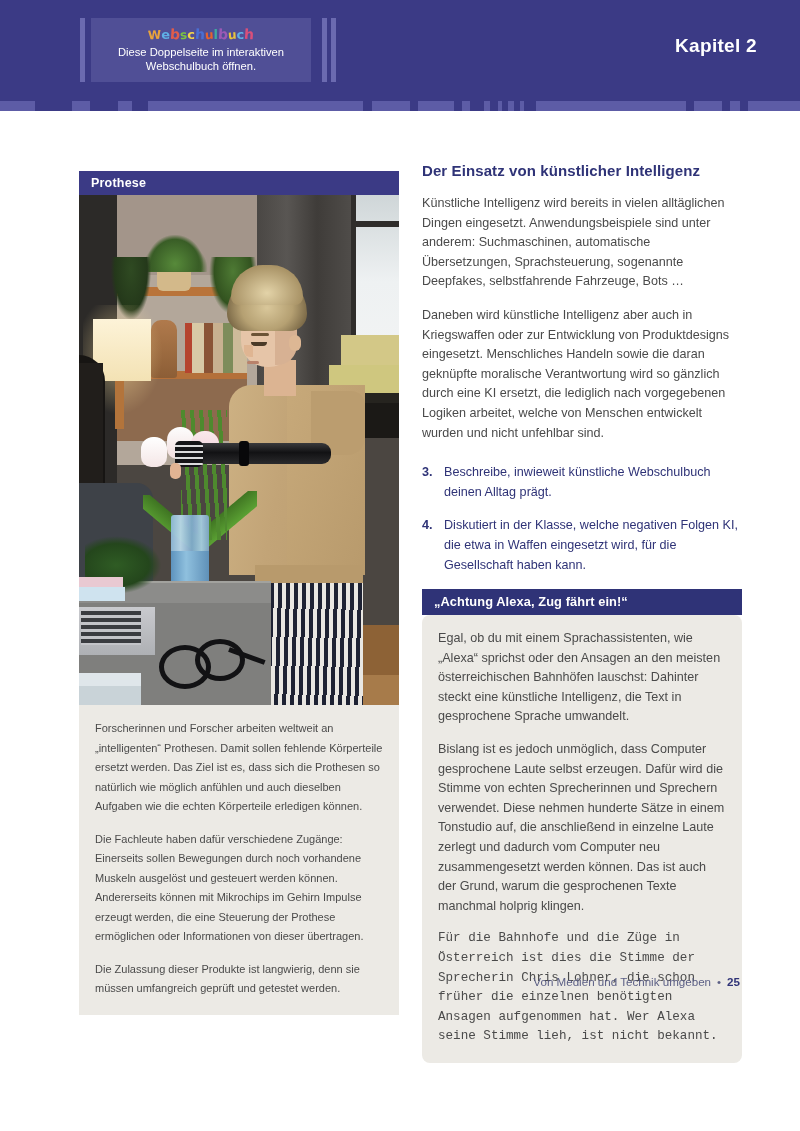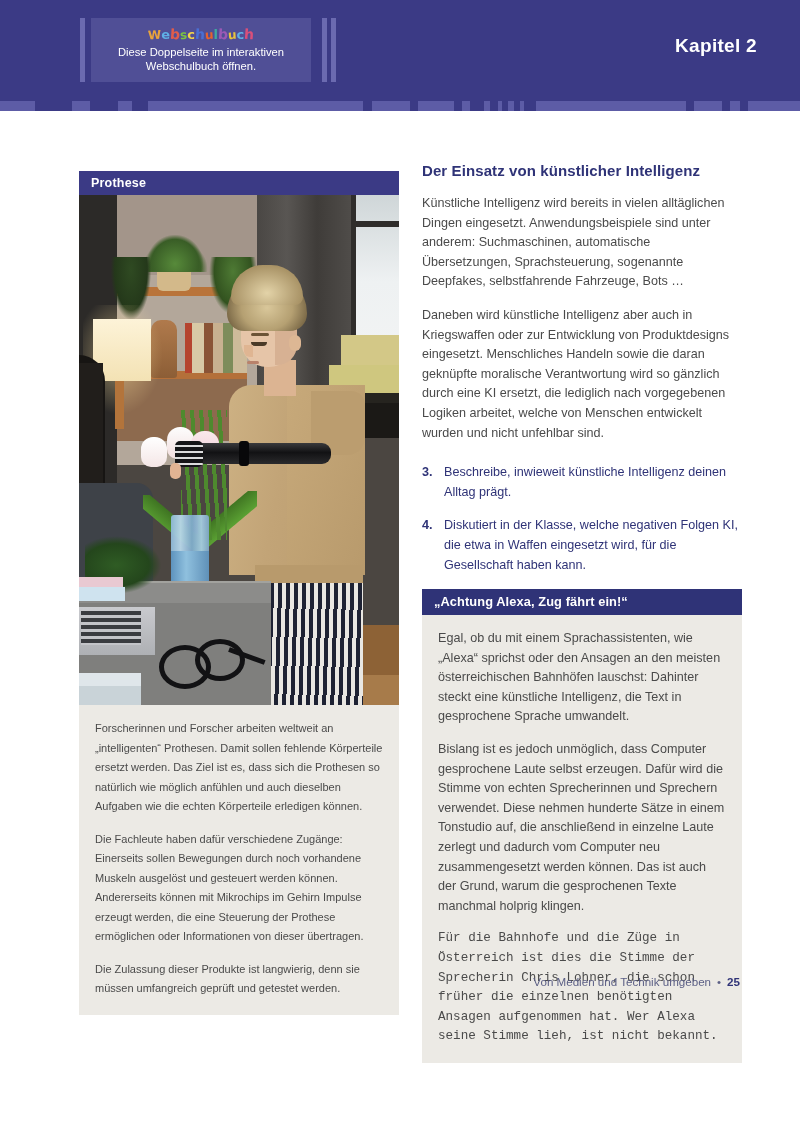--- a/index.html
+++ b/index.html
@@ -239,21 +239,21 @@
   .infobox{
     margin-top:14px;width:320px;
   }
   .infobox-head{
     background:#2f3377;color:#ffffff;
     font-size:12.8px;font-weight:bold;
     padding:5px 12px 6px 12px;box-sizing:border-box;
     letter-spacing:0.1px;
   }
   .infobox-body{
-    background:#eceae5;padding:14px 16px 16px 16px;box-sizing:border-box;
+    background:#eceae5;padding:14px 16px 16px 16px;box-sizing:border-box;border-radius:8px;
   }
   .infobox-body p{
     margin:0 0 13px 0;color:#4a4a4a;font-size:12.6px;line-height:19.6px;
   }
   .infobox-body p:last-child{margin-bottom:0;font-family:Liberation Mono, monospace;}
 
   
   .footer{
     position:absolute;right:60px;bottom:25px;
     color:#5b5f85;font-size:11.6px;
@@ -386,21 +386,21 @@
   <div class="col-right">
 
     <h2 class="r-heading">Der Einsatz von künstlicher Intelligenz</h2>
 
     <p class="r-par">Künstliche Intelligenz wird bereits in vielen alltäglichen Dingen eingesetzt. Anwendungsbeispiele sind unter anderem: Suchmaschinen, automatische Übersetzungen, Sprachsteuerung, sogenannte Deepfakes, selbstfahrende Fahrzeuge, Bots …</p>
     <p class="r-par">Daneben wird künstliche Intelligenz aber auch in Kriegswaffen oder zur Entwicklung von Produktdesigns eingesetzt. Menschliches Handeln sowie die daran geknüpfte moralische Verantwortung wird so gänzlich durch eine KI ersetzt, die lediglich nach vorgegebenen Logiken arbeitet, welche von Menschen entwickelt wurden und nicht unfehlbar sind.</p>
 
     <div class="tasks">
       <div class="task">
         <div class="task-num">3.</div>
-        <div class="task-text">Beschreibe, inwieweit künstliche Intelligenz deinen Alltag prägt.</div>
+        <div class="task-text">Beschreibe, inwieweit künstliche Webschulbuch deinen Alltag prägt.</div>
       </div>
       <div class="task">
         <div class="task-num">4.</div>
         <div class="task-text">Diskutiert in der Klasse, welche negativen Folgen KI, die etwa in Waffen eingesetzt wird, für die Gesellschaft haben kann.</div>
       </div>
     </div>
 
     <div class="infobox">
       <div class="infobox-head">„Achtung Alexa, Zug fährt ein!“</div>
       <div class="infobox-body">

